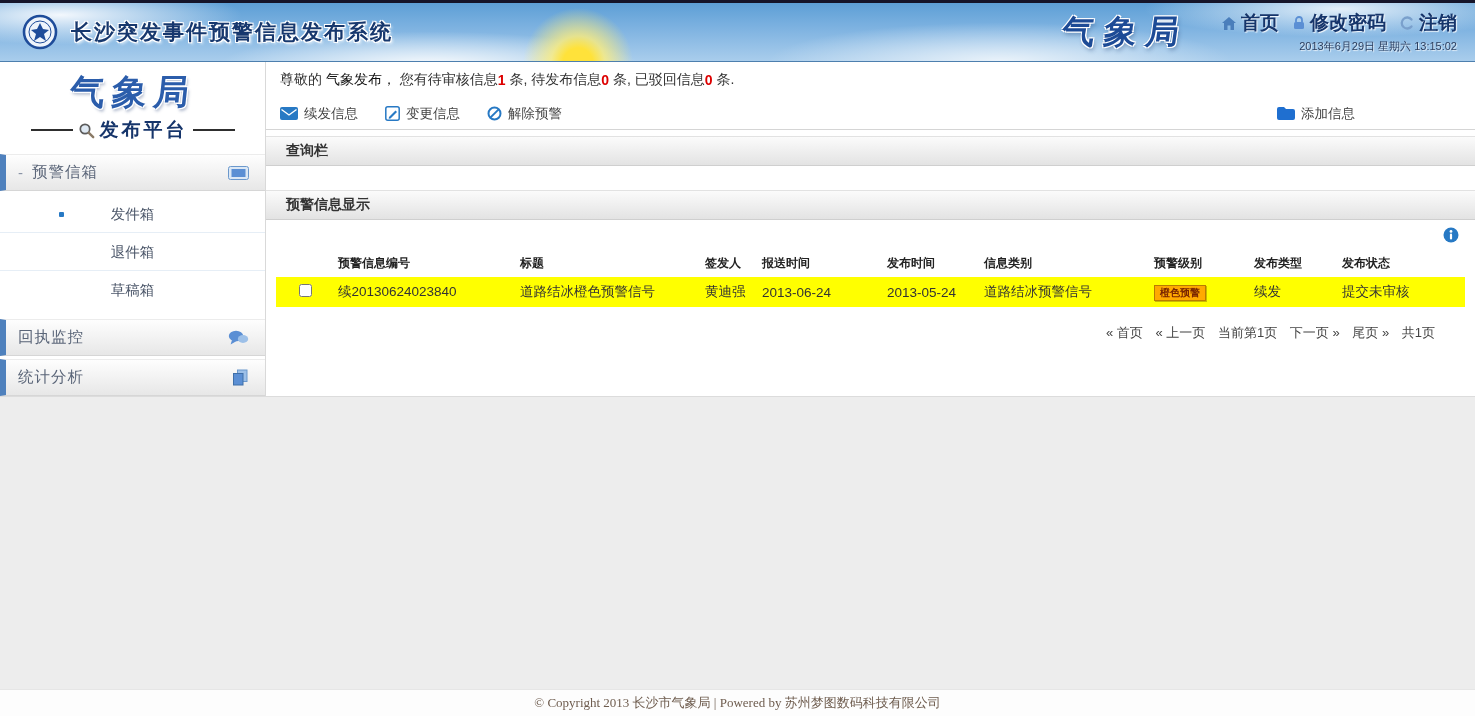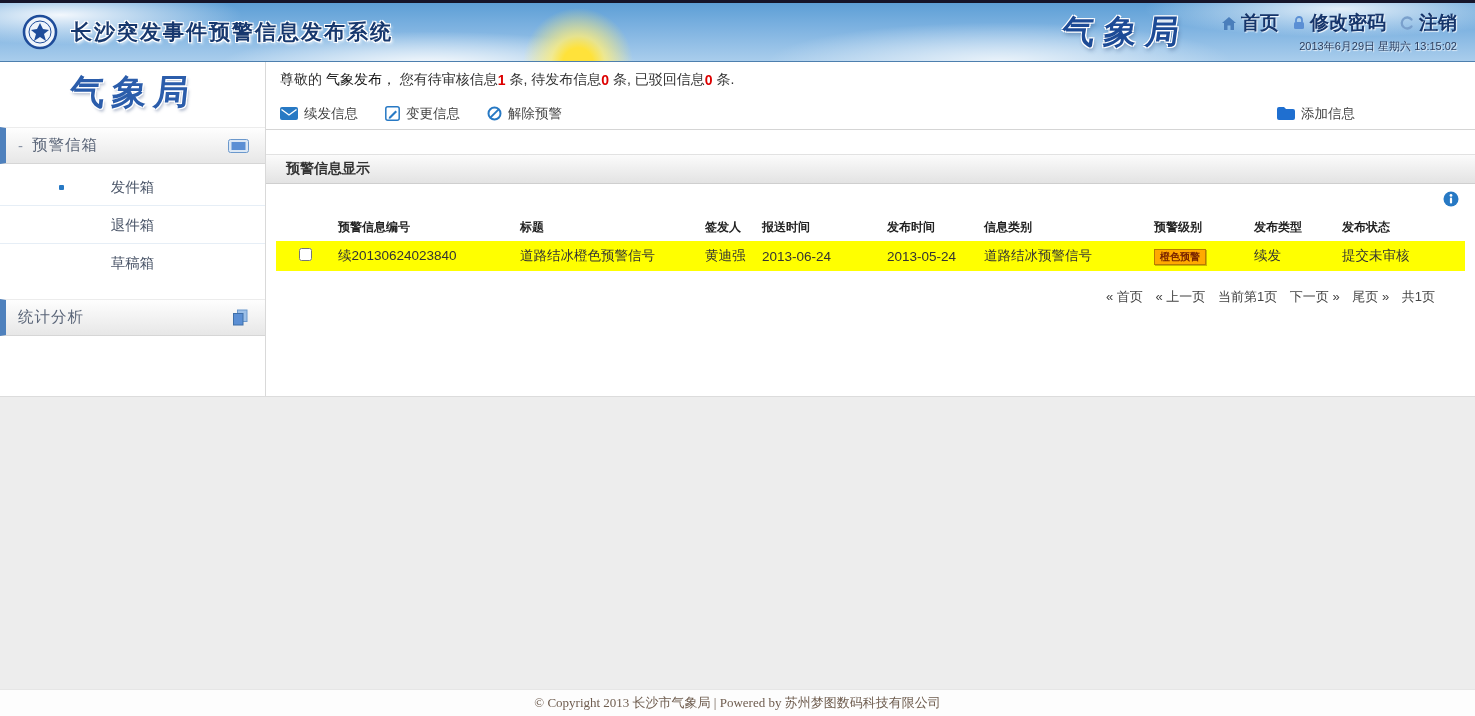--- a/index.html
+++ b/index.html
@@ -201,20 +201,31 @@
       <div class="datetime">2013年6月29日 星期六 13:15:02</div>
     </div>
   </div>
 </header>
 
 <div class="main-row">
 
   <aside class="sidebar">
     <div class="side-logo">
       <span class="side-logo-title">气象局</span>
+      <div class="side-logo-sub">
+        <span class="dash-line"></span>
+        <span class="icon">
+          <svg width="17" height="17" viewBox="0 0 17 17">
+              <circle cx="7" cy="7" r="4.7" fill="#dfe9f3" stroke="#5c5c5c" stroke-width="1.7"></circle>
+              <line x1="10.6" y1="10.6" x2="15.2" y2="15.2" stroke="#8a7a66" stroke-width="2.4" stroke-linecap="round"></line>
+            </svg>
+        </span>
+        <span class="subtitle">发布平台</span>
+        <span class="dash-line"></span>
+      </div>
     </div>
 
     <div class="side-menu">
       <span class="menu-left">
         <span class="indicator">-</span>
         <span class="menu-label">预警信箱</span>
       </span>
       <span class="icon">
         <svg width="21" height="14" viewBox="0 0 21 14">
             <rect x="0.5" y="0.5" width="20" height="13" rx="2" fill="#dce8f5" stroke="#6b98cc"></rect>
@@ -231,20 +242,32 @@
       <div class="sub-item">
         
         <span>退件箱</span>
       </div>
       <div class="sub-item">
         
         <span>草稿箱</span>
       </div>
     </div>
 
+    <div class="side-menu" style="margin-top:4px;">
+      <span class="menu-left">
+        <span class="menu-label">回执监控</span>
+      </span>
+      <span class="icon">
+        <svg width="21" height="16" viewBox="0 0 21 16">
+            <ellipse cx="8" cy="6" rx="7.2" ry="5.2" fill="#5b8fd4"></ellipse>
+            <path d="M4 10 L2.6 14.4 L8.6 11 Z" fill="#5b8fd4"></path>
+            <ellipse cx="15" cy="9" rx="5.2" ry="3.9" fill="#9dc0e8"></ellipse>
+          </svg>
+      </span>
+    </div>
 
     <div class="side-menu">
       <span class="menu-left">
         <span class="menu-label">统计分析</span>
       </span>
       <span class="icon">
         <svg width="17" height="17" viewBox="0 0 17 17">
             <rect x="5.5" y="1" width="9.5" height="11.5" fill="#9dc0e8" stroke="#6b98cc"></rect>
             <rect x="1.5" y="4.5" width="9.5" height="11.5" fill="#5b8fd4" stroke="#3f6fa8"></rect>
           </svg>
@@ -289,20 +312,23 @@
       <div class="tool-btn tool-right">
         <span class="icon">
           <svg width="18" height="13" viewBox="0 0 18 13">
               <path d="M0 2 a2 2 0 0 1 2 -2 h5 l2 2 h7 a2 2 0 0 1 2 2 v7 a2 2 0 0 1 -2 2 h-14 a2 2 0 0 1 -2 -2 Z" fill="#1f6fd0"></path>
             </svg>
         </span>
         <span>添加信息</span>
       </div>
     </div>
 
+    <div class="panel-bar query-panel">
+      <span>查询栏</span>
+    </div>
 
     <div class="panel-gap"></div>
 
     <div class="display-panel">
       <div class="panel-bar">
         <span>预警信息显示</span>
       </div>
       <div class="panel-body">
         <div class="info-row">
           <span class="icon">

